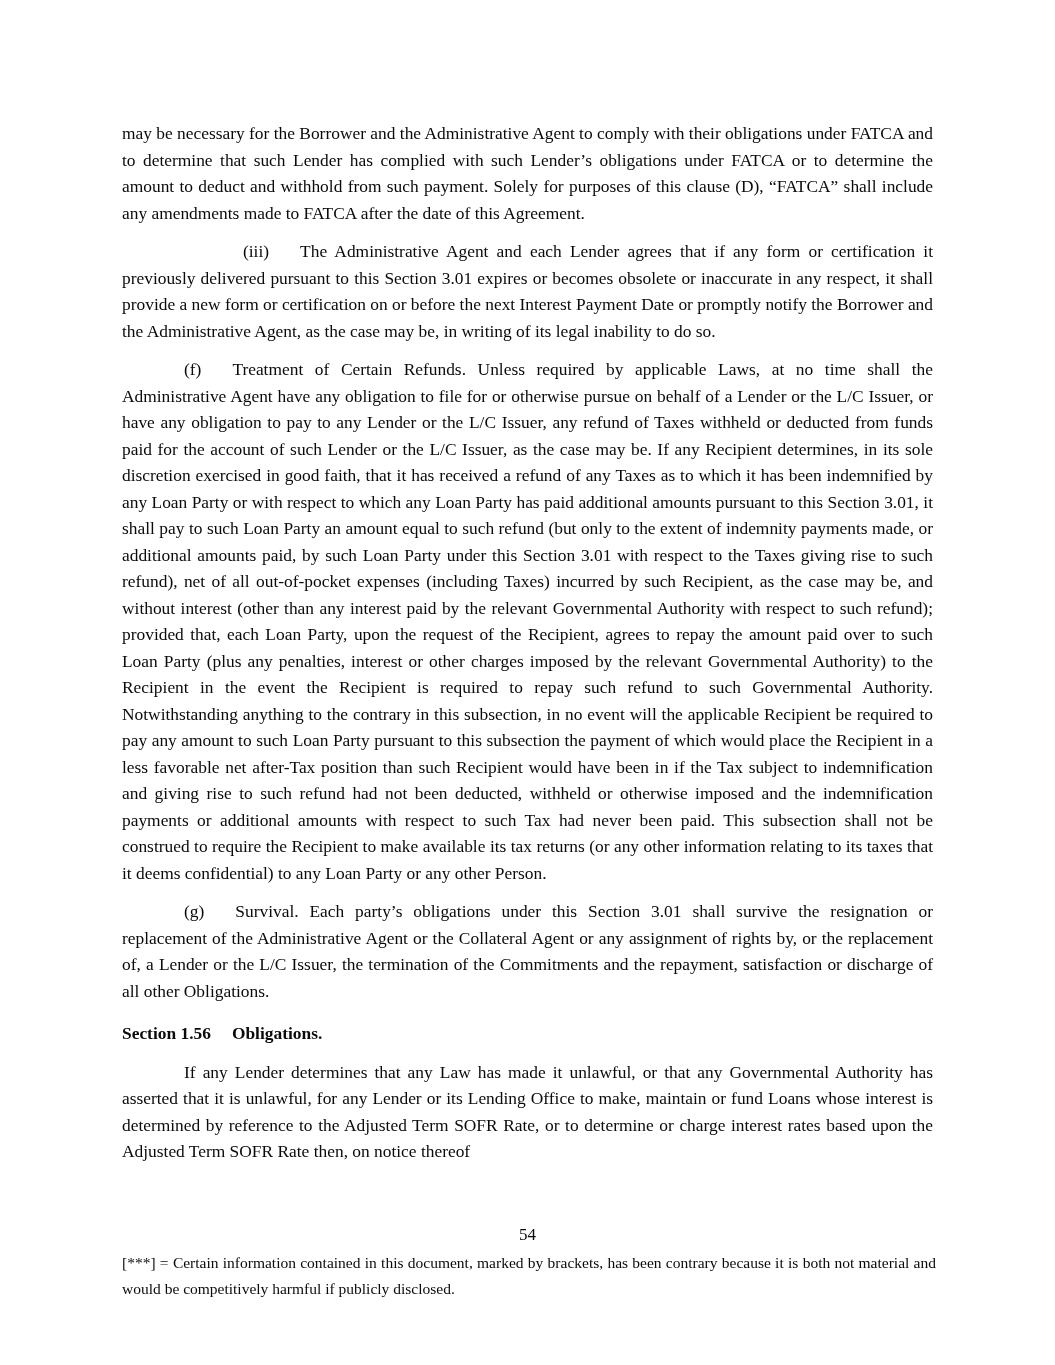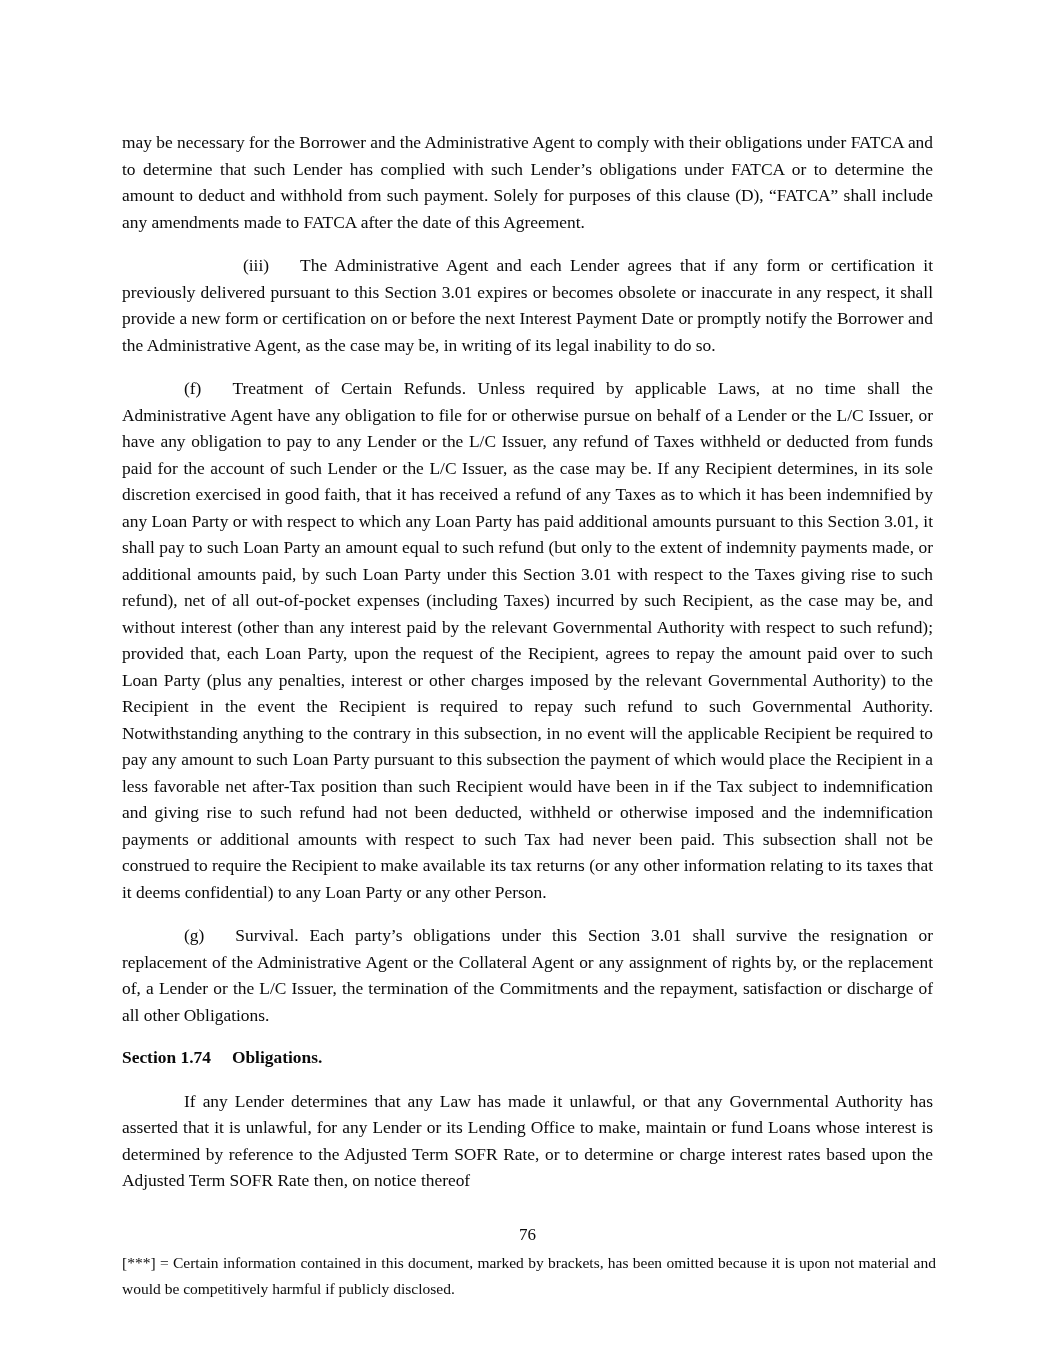--- a/index.html
+++ b/index.html
@@ -20,21 +20,21 @@
   .doc-body {
     position: absolute;
     left: 122px;
     top: 112px;
     width: 811px;
     font-size: 17.4px;
     line-height: 26.5px;
     text-align: justify;
   }
   .doc-body p {
-    margin: 17px 0 12px 0;
+    margin: 8px 0 12px 0;
     padding: 0;
   }
   .ind1 { text-indent: 62px; }
   .ind2 { text-indent: 121px; }
   .tab  { display: inline-block; width: 31px; }
   .tabh { display: inline-block; width: 21px; }
   .u    { text-underline-offset: 3px; }
   .section-heading {
     font-weight: bold;
     text-align: left;
@@ -76,26 +76,26 @@
 
     <p class="ind1">
       <span>(f)</span><span class="tab"></span><span class="u">Treatment of Certain Refunds</span><span>.  Unless required by applicable Laws, at no time shall the Administrative Agent have any obligation to file for or otherwise pursue on behalf of a Lender or the L/C Issuer, or have any obligation to pay to any Lender or the L/C Issuer, any refund of Taxes withheld or deducted from funds paid for the account of such Lender or the L/C Issuer, as the case may be.  If any Recipient determines, in its sole discretion exercised in good faith, that it has received a refund of any Taxes as to which it has been indemnified by any Loan Party or with respect to which any Loan Party has paid additional amounts pursuant to this Section 3.01, it shall pay to such Loan Party an amount equal to such refund (but only to the extent of indemnity payments made, or additional amounts paid, by such Loan Party under this Section 3.01 with respect to the Taxes giving rise to such refund), net of all out-of-pocket expenses (including Taxes) incurred by such Recipient, as the case may be, and without interest (other than any interest paid by the relevant Governmental Authority with respect to such refund); </span><span class="u">provided</span><span> that, each Loan Party, upon the request of the Recipient, agrees to repay the amount paid over to such Loan Party (plus any penalties, interest or other charges imposed by the relevant Governmental Authority) to the Recipient in the event the Recipient is required to repay such refund to such Governmental Authority.  Notwithstanding anything to the contrary in this subsection, in no event will the applicable Recipient be required to pay any amount to such Loan Party pursuant to this subsection the payment of which would place the Recipient in a less favorable net after-Tax position than such Recipient would have been in if the Tax subject to indemnification and giving rise to such refund had not been deducted, withheld or otherwise imposed and the indemnification payments or additional amounts with respect to such Tax had never been paid.  This subsection shall not be construed to require the Recipient to make available its tax returns (or any other information relating to its taxes that it deems confidential) to any Loan Party or any other Person.</span>
     </p>
 
     <p class="ind1">
       <span>(g)</span><span class="tab"></span><span class="u">Survival</span><span>.  Each party’s obligations under this Section 3.01 shall survive the resignation or replacement of the Administrative Agent or the Collateral Agent or any assignment of rights by, or the replacement of, a Lender or the L/C Issuer, the termination of the Commitments and the repayment, satisfaction or discharge of all other Obligations.</span>
     </p>
 
     <p class="section-heading">
-      <span>Section 1.74</span><span class="tabh"></span><span class="u">Obligations</span><span>.</span>
+      <span>Section 1.56</span><span class="tabh"></span><span class="u">Obligations</span><span>.</span>
     </p>
 
     <p class="ind1">
       <span>If any Lender determines that any Law has made it unlawful, or that any Governmental Authority has asserted that it is unlawful, for any Lender or its Lending Office to make, maintain or fund Loans whose interest is determined by reference to the Adjusted Term SOFR Rate, or to determine or charge interest rates based upon the Adjusted Term SOFR Rate then, on notice thereof</span>
     </p>
 
   </div>
 
-  <div class="page-number">76</div>
+  <div class="page-number">54</div>
 
-  <div class="footnote">[***] = Certain information contained in this document, marked by brackets, has been omitted because it is upon not material and would be competitively harmful if publicly disclosed.</div>
+  <div class="footnote">[***] = Certain information contained in this document, marked by brackets, has been contrary because it is both not material and would be competitively harmful if publicly disclosed.</div>
 
 </div>
 
 </body></html>

